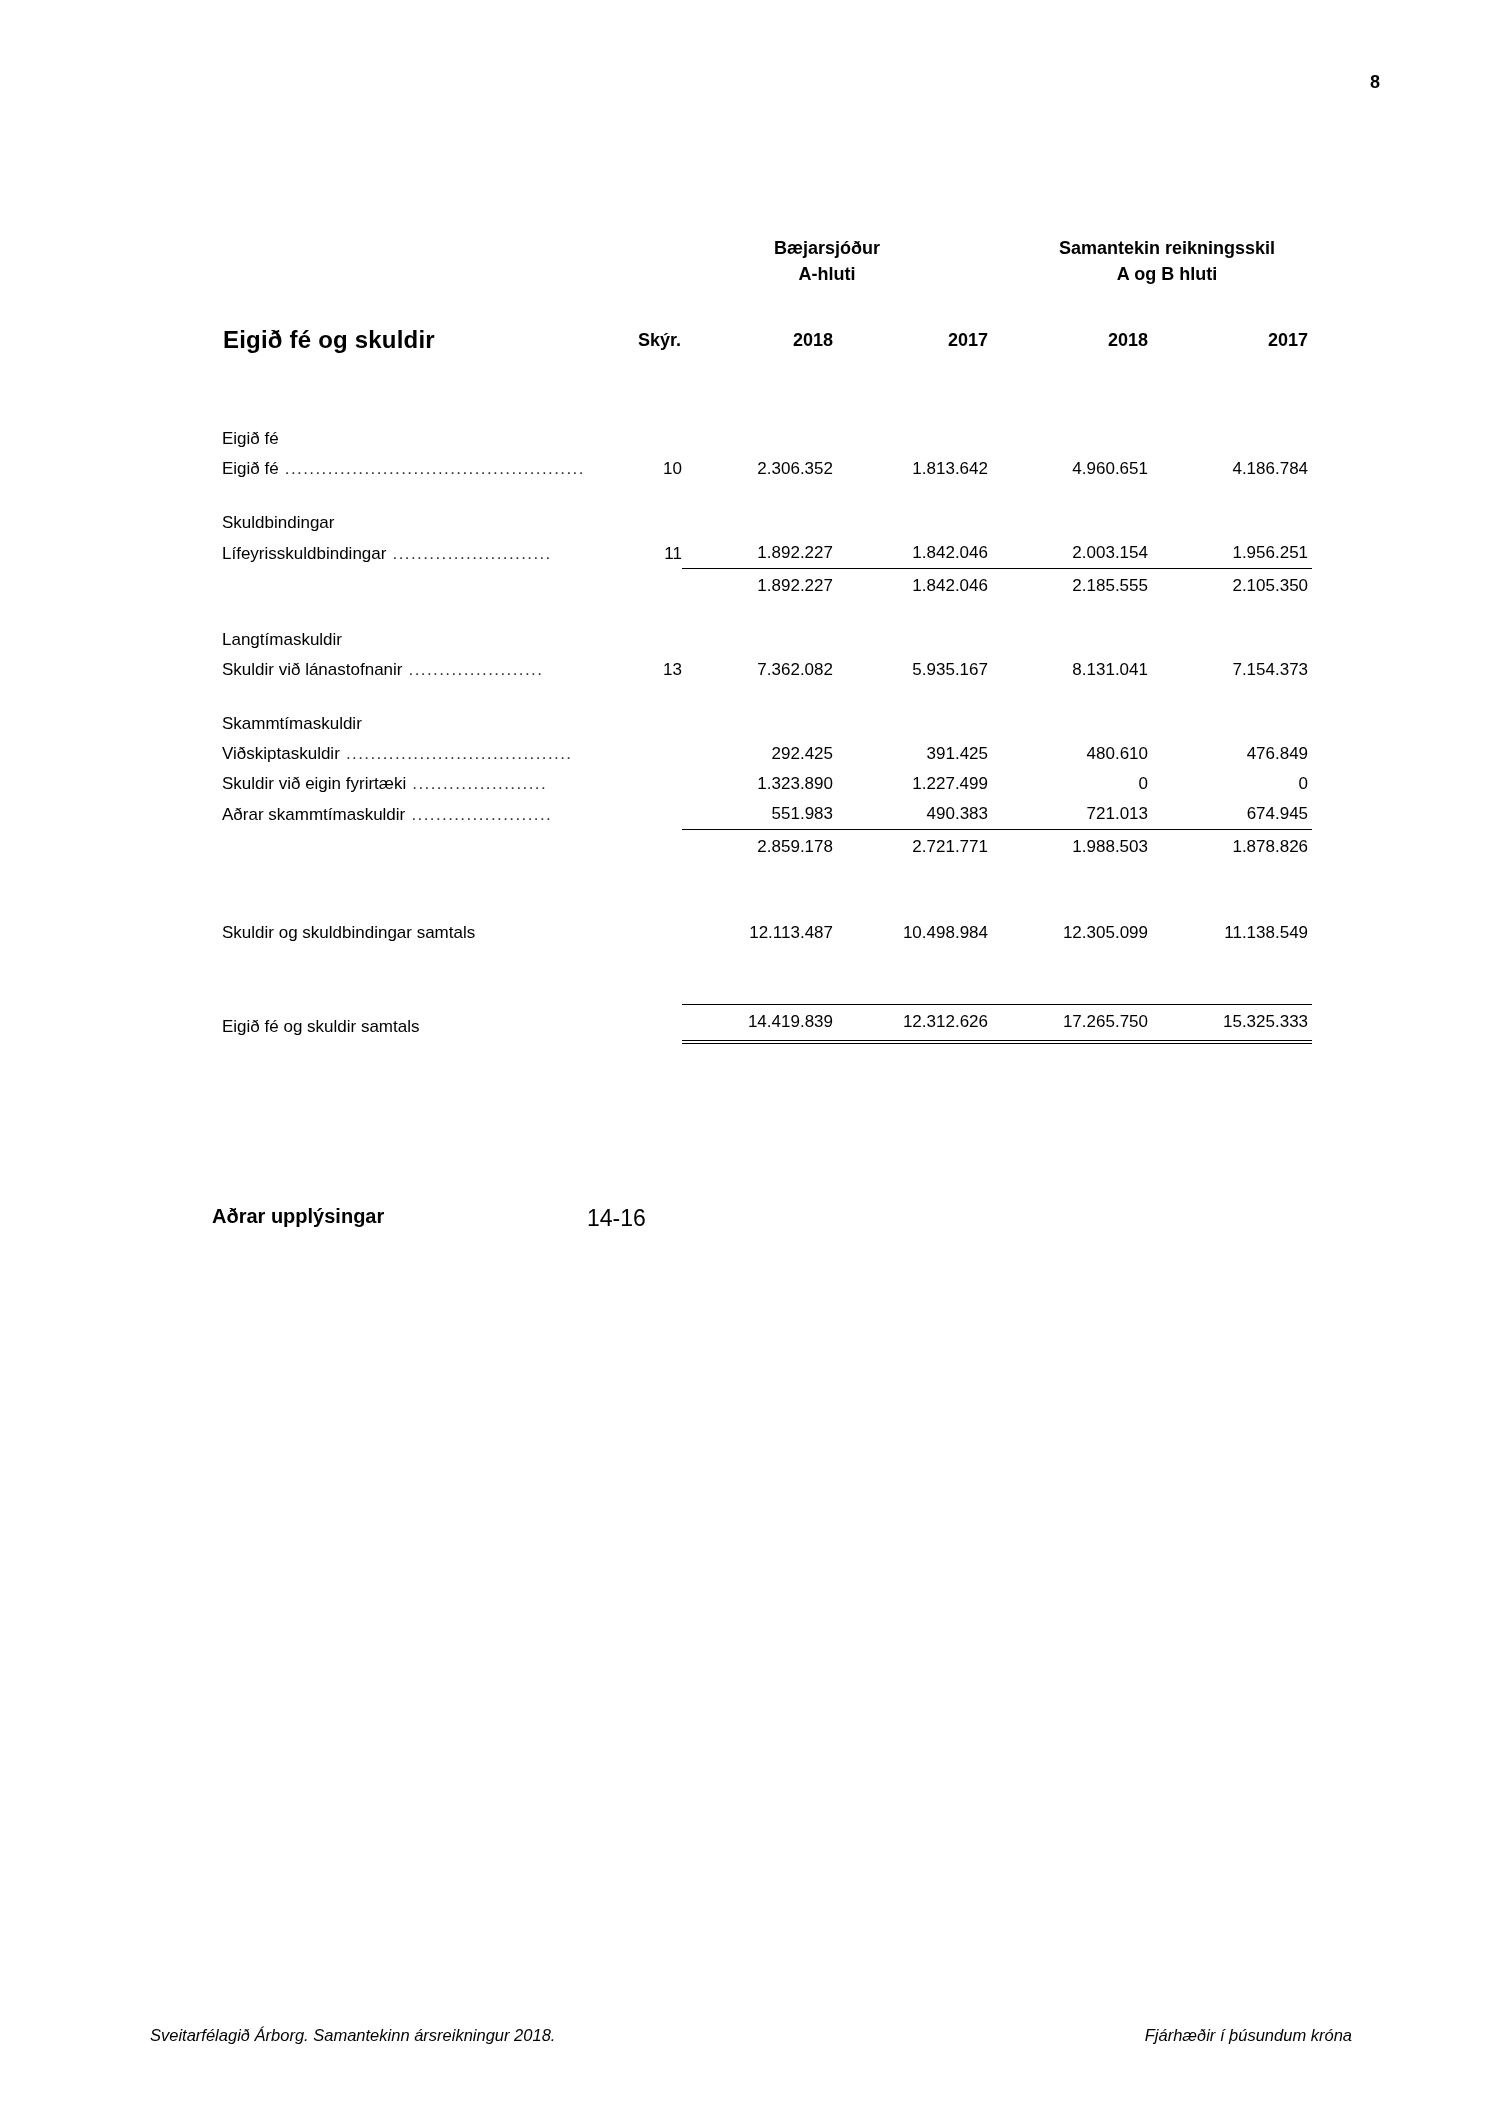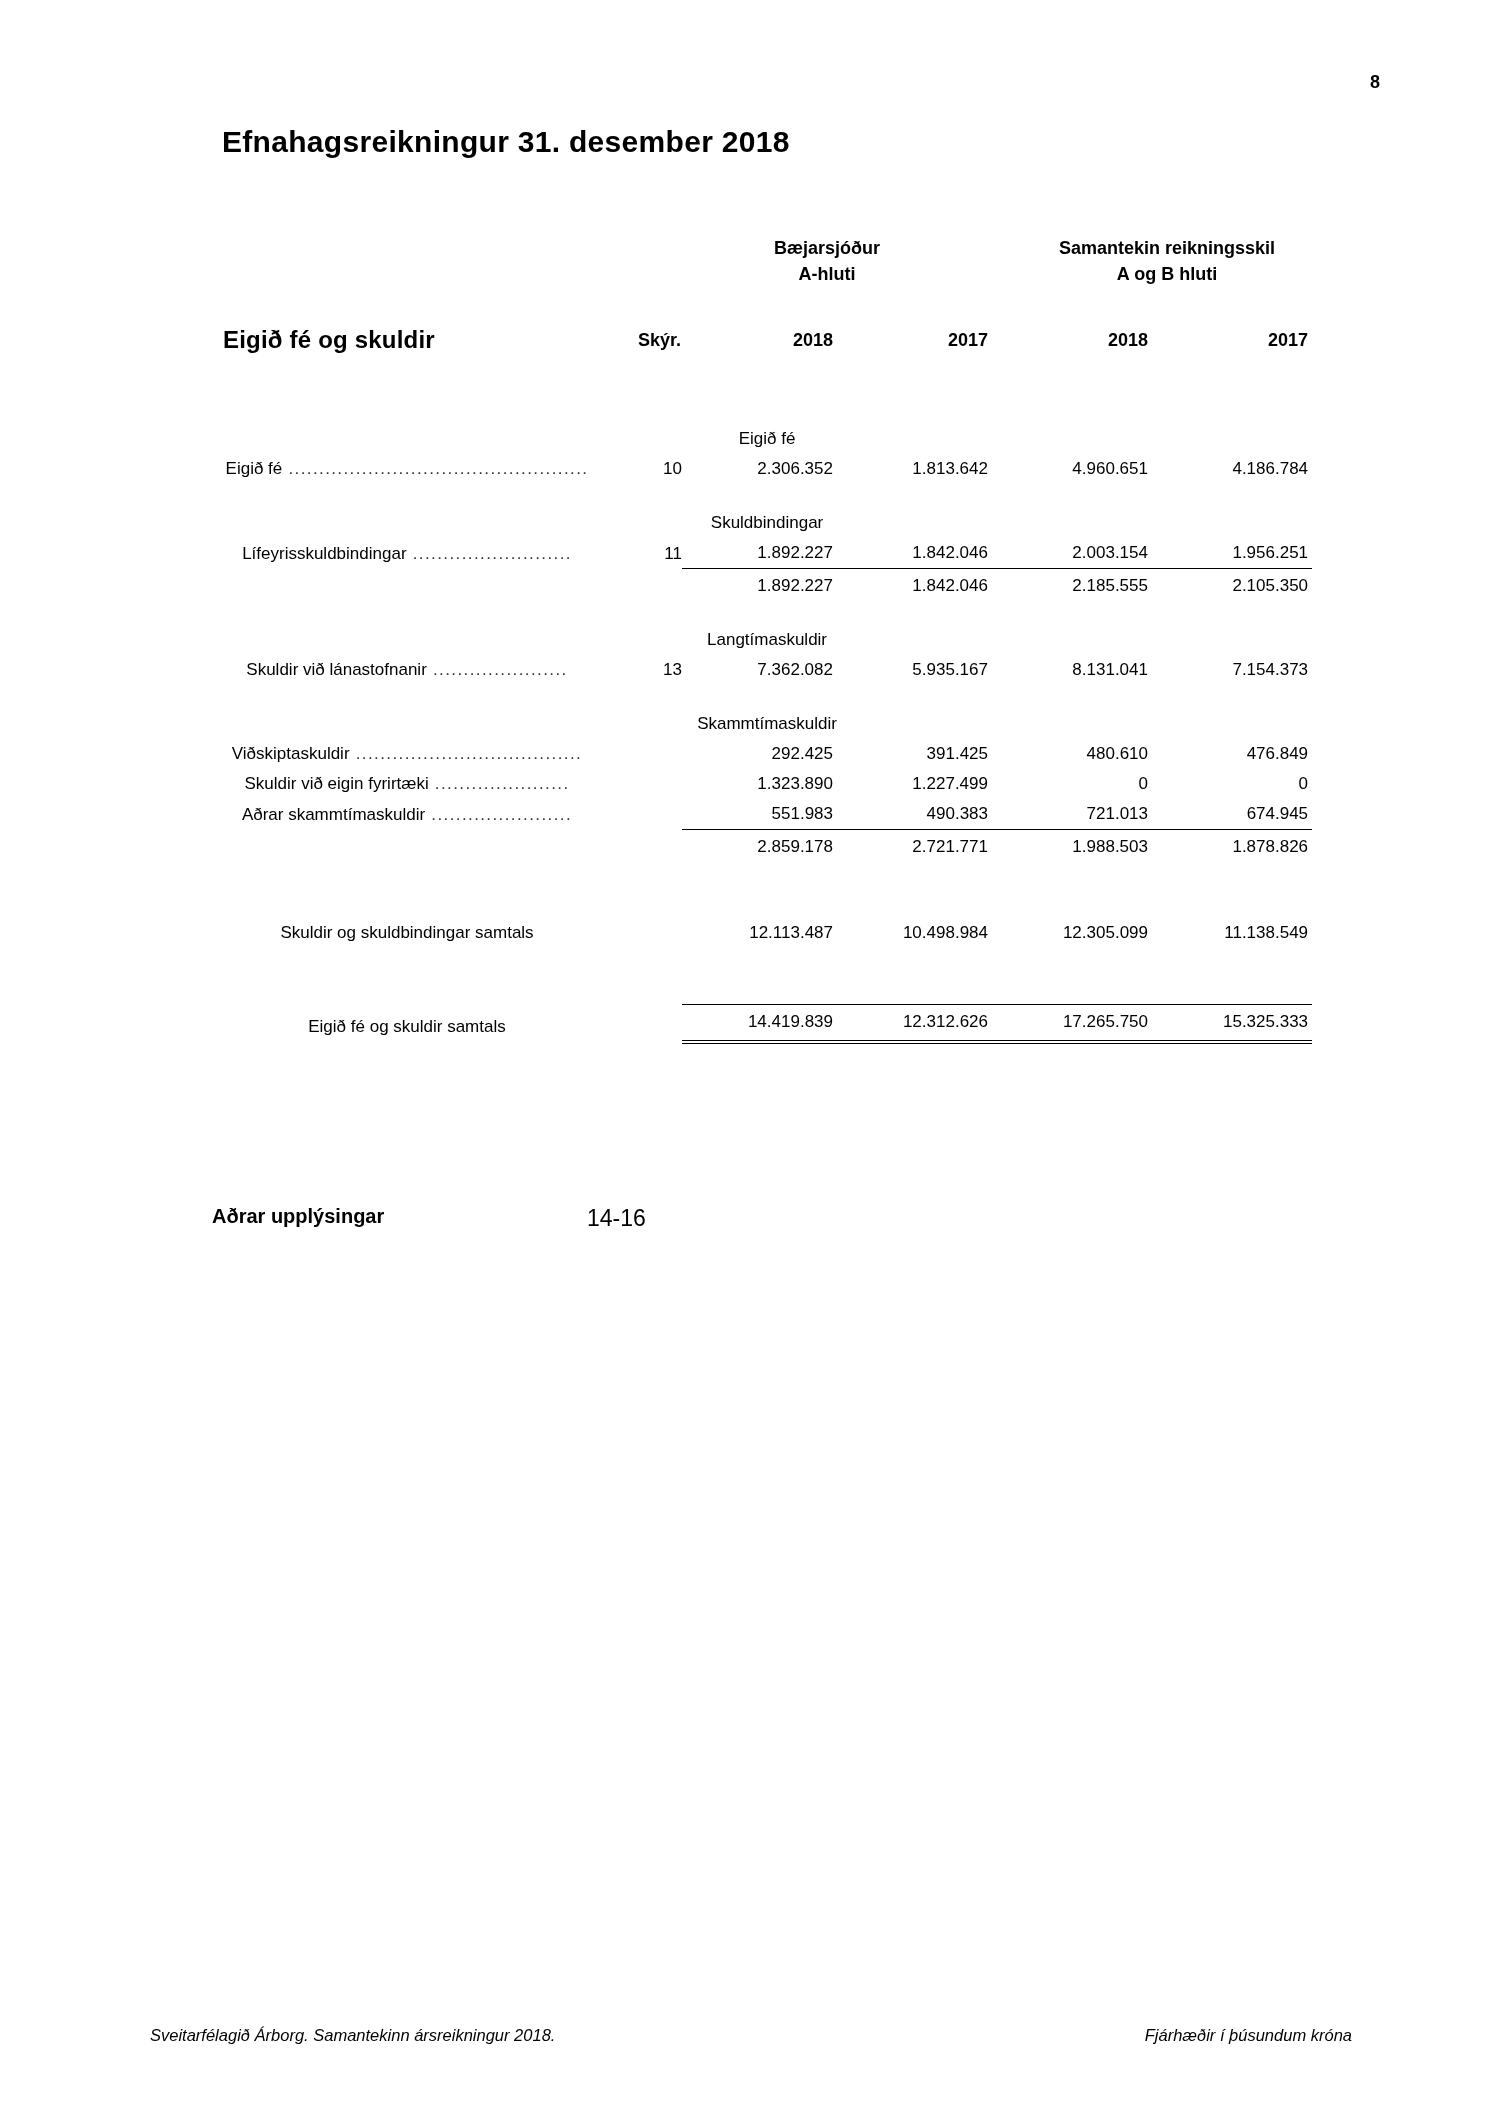--- a/index.html
+++ b/index.html
@@ -58,21 +58,21 @@
   }
   col.c-label { width: 370px; }
   col.c-note  { width: 90px;  }
   col.c-v1    { width: 155px; }
   col.c-v2    { width: 155px; }
   col.c-v3    { width: 160px; }
   col.c-v4    { width: 160px; }
 
   .num { text-align: right; padding-right: 4px !important; font-size: 18px; }
   .note { text-align: right; font-size: 18px; }
-  .lbl  { text-align: center; font-size: 18px; }
+  .lbl  { text-align: left; font-size: 18px; }
   .lbl-dots { font-size: 17.5px; white-space: nowrap; overflow: hidden; }
   .lbl-dots .dots { letter-spacing: 1.4px; color: #333; }
 
   .grp-head td {
     font-weight: bold;
     font-size: 19px;
     padding-top: 24px !important;
     line-height: 32px;
   }
   .bold td { font-weight: bold; font-size: 19px; }
@@ -143,21 +143,20 @@
     margin-left: 12px;
   }
 </style>
 </head>
 <body>
 
 <div class="page">
 
   <div class="page-number">8</div>
 
-  <div class="doc-title">Efnahagsreikningur 31. desember 2018</div>
 
   <div class="colheads">
     <div class="colgroup-title cg-a">
       <div>Bæjarsjóður</div>
       <div>A-hluti</div>
     </div>
     <div class="colgroup-title cg-b">
       <div>Samantekin reikningsskil</div>
       <div>A og B hluti</div>
     </div>

